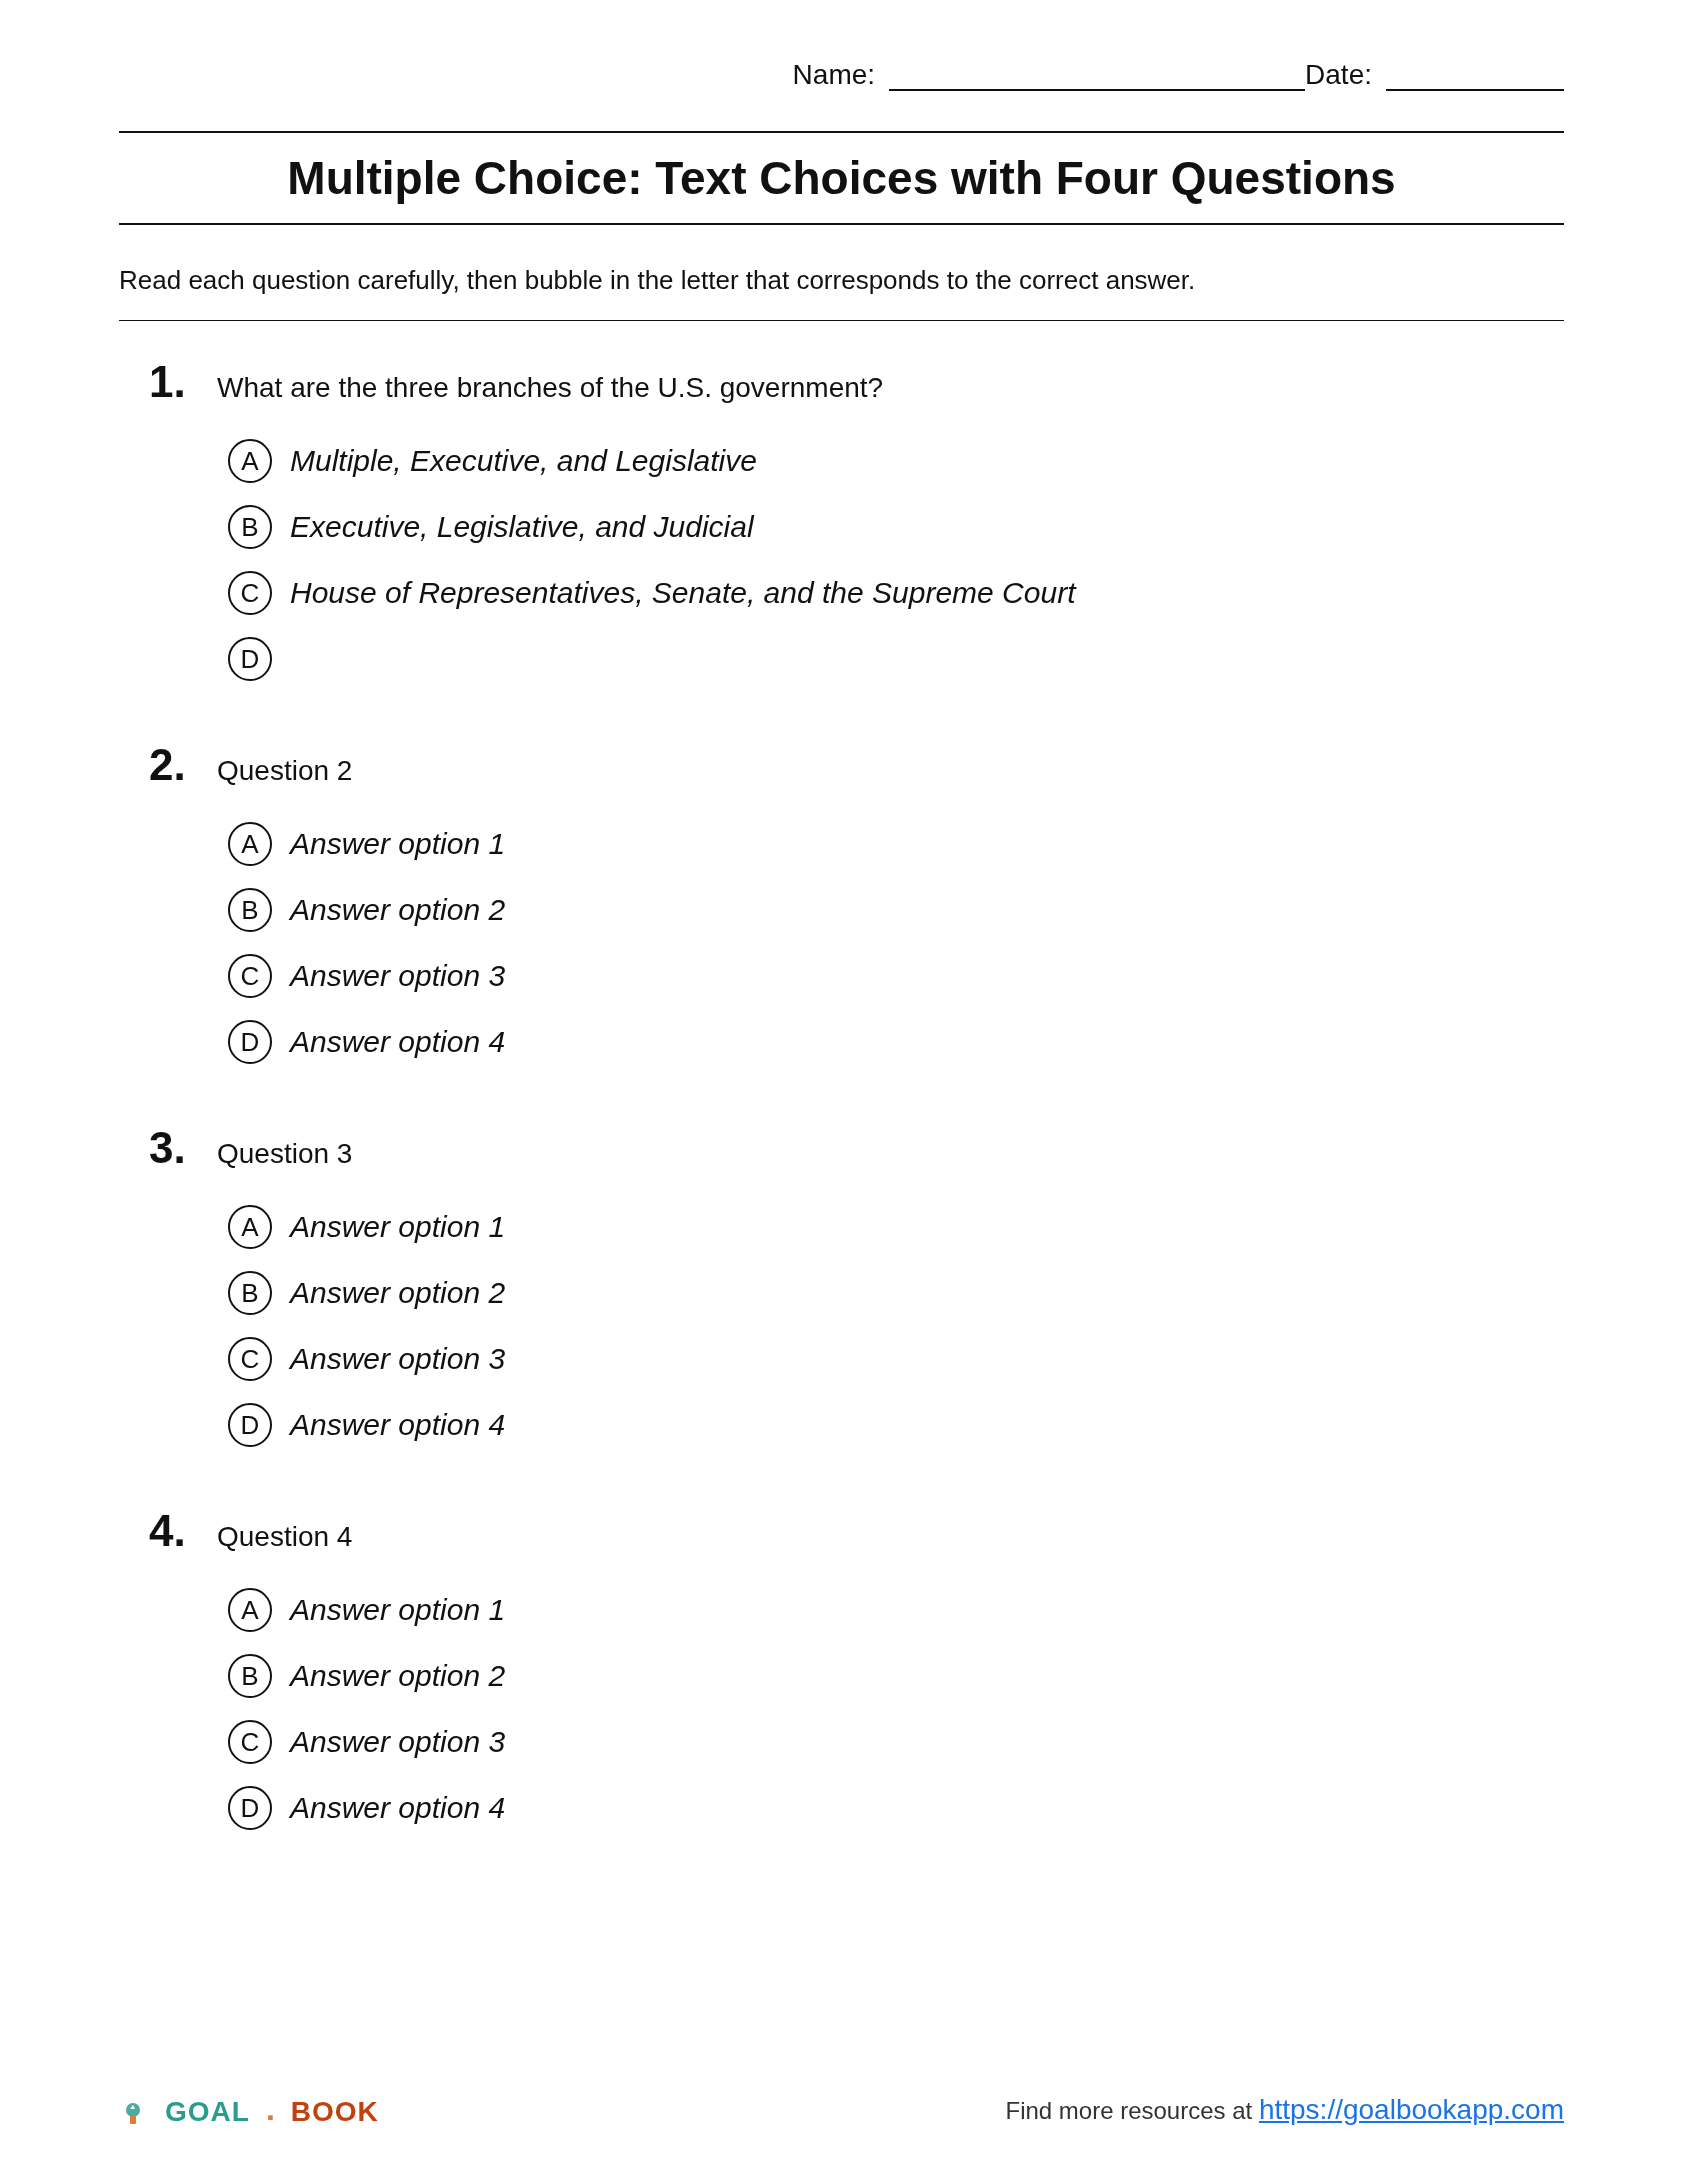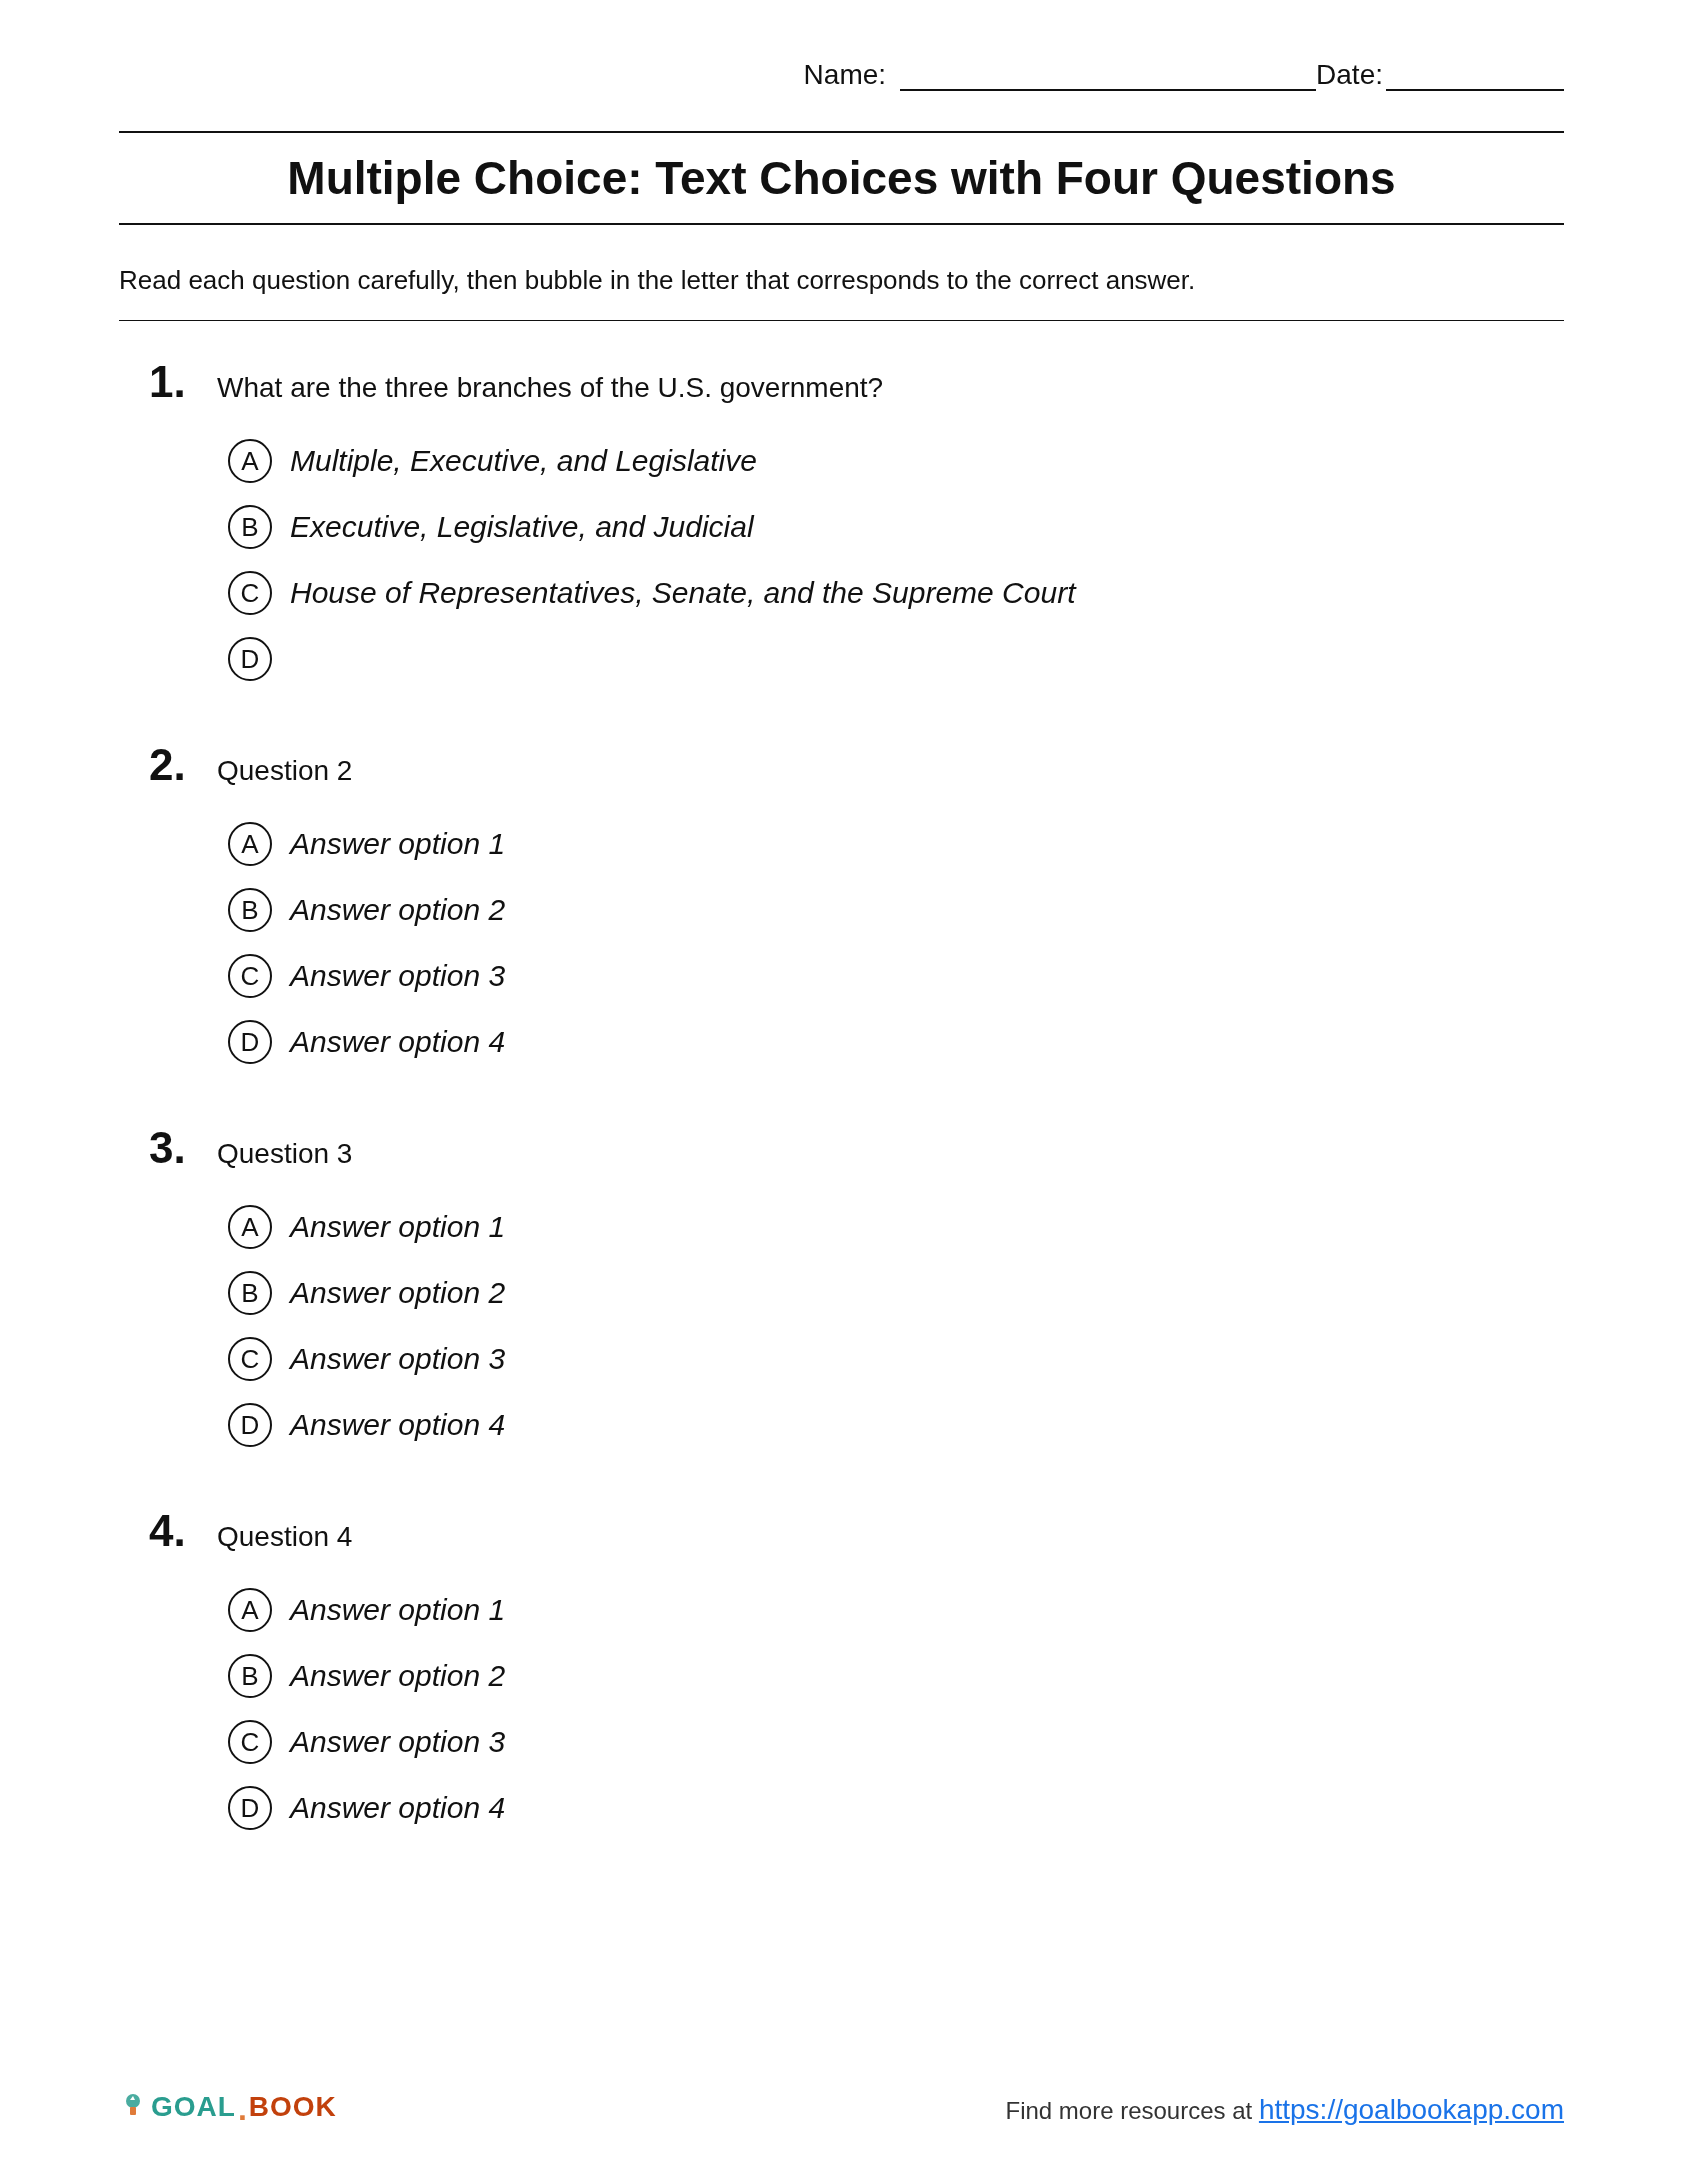--- a/index.html
+++ b/index.html
@@ -40,21 +40,21 @@
     .name-line {
       border-bottom: 2px solid #111;
       width: 416px;
       height: 28px;
       display: inline-block;
     }
 
     .date-section {
       display: flex;
       align-items: flex-end;
-      gap: 3px;
+      gap: 14px;
     }
 
     .date-label {
       font-size: 28px;
       font-weight: normal;
     }
 
     .date-line {
       border-bottom: 2px solid #111;
       width: 178px;
@@ -146,22 +146,22 @@
       bottom: 50px;
       left: 119px;
       right: 119px;
       display: flex;
       align-items: center;
       justify-content: space-between;
     }
 
     .goalbook-logo {
       display: flex;
-      align-items: flex-start;
-      gap: 2px;
+      align-items: flex-end;
+      gap: 16px;
     }
 
     .logo-goal {
       font-size: 28px;
       font-weight: bold;
       color: #2a9d8f;
       letter-spacing: 1px;
     }
 
     .logo-book {

